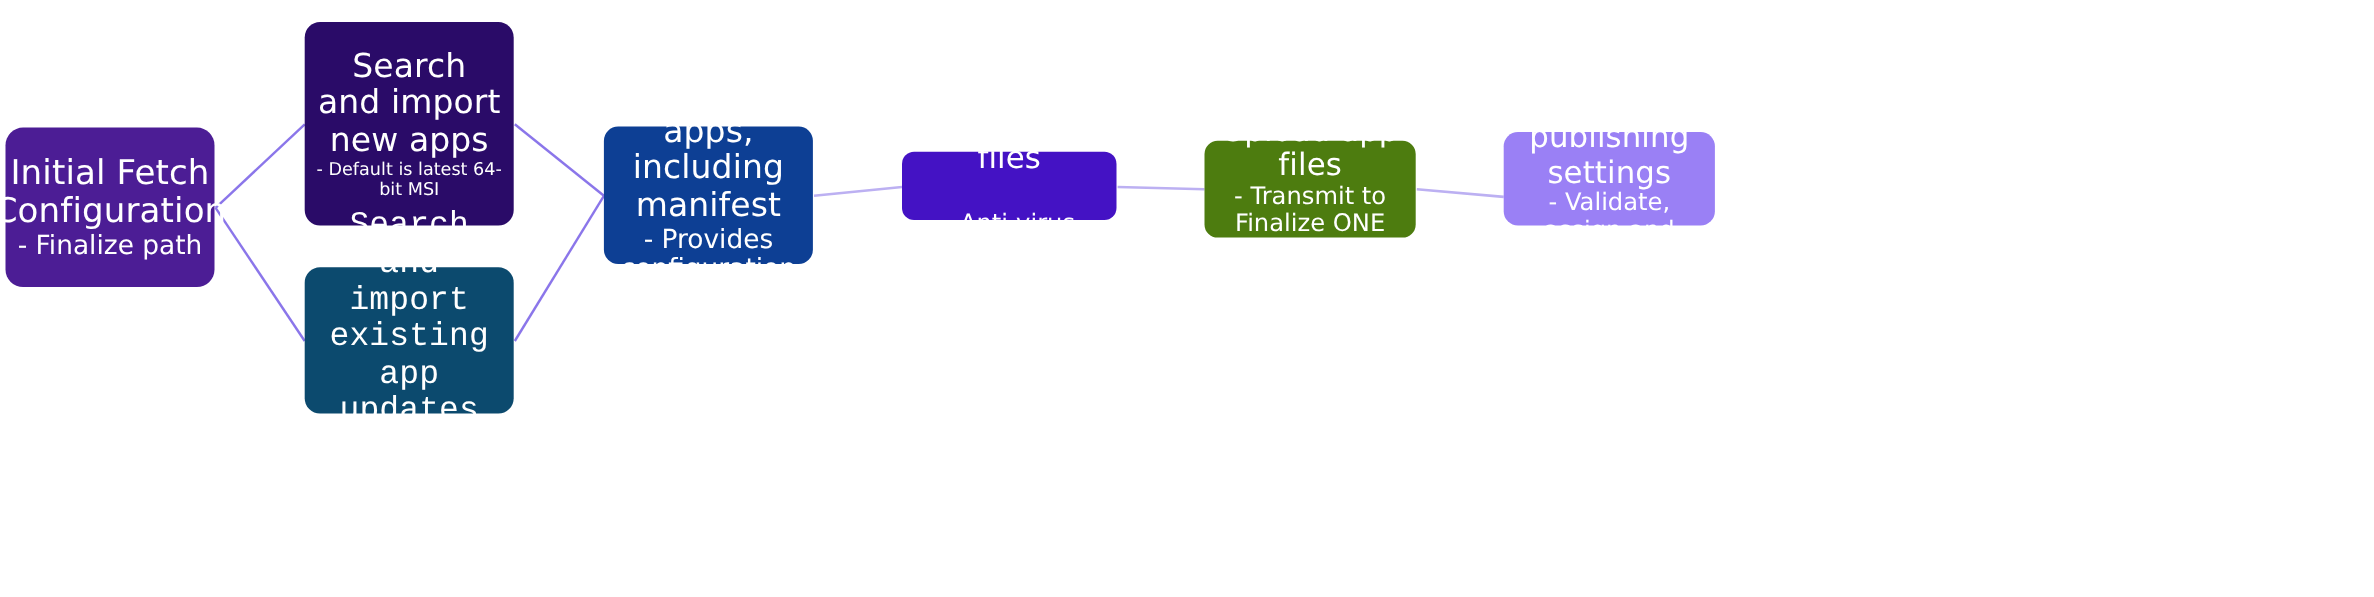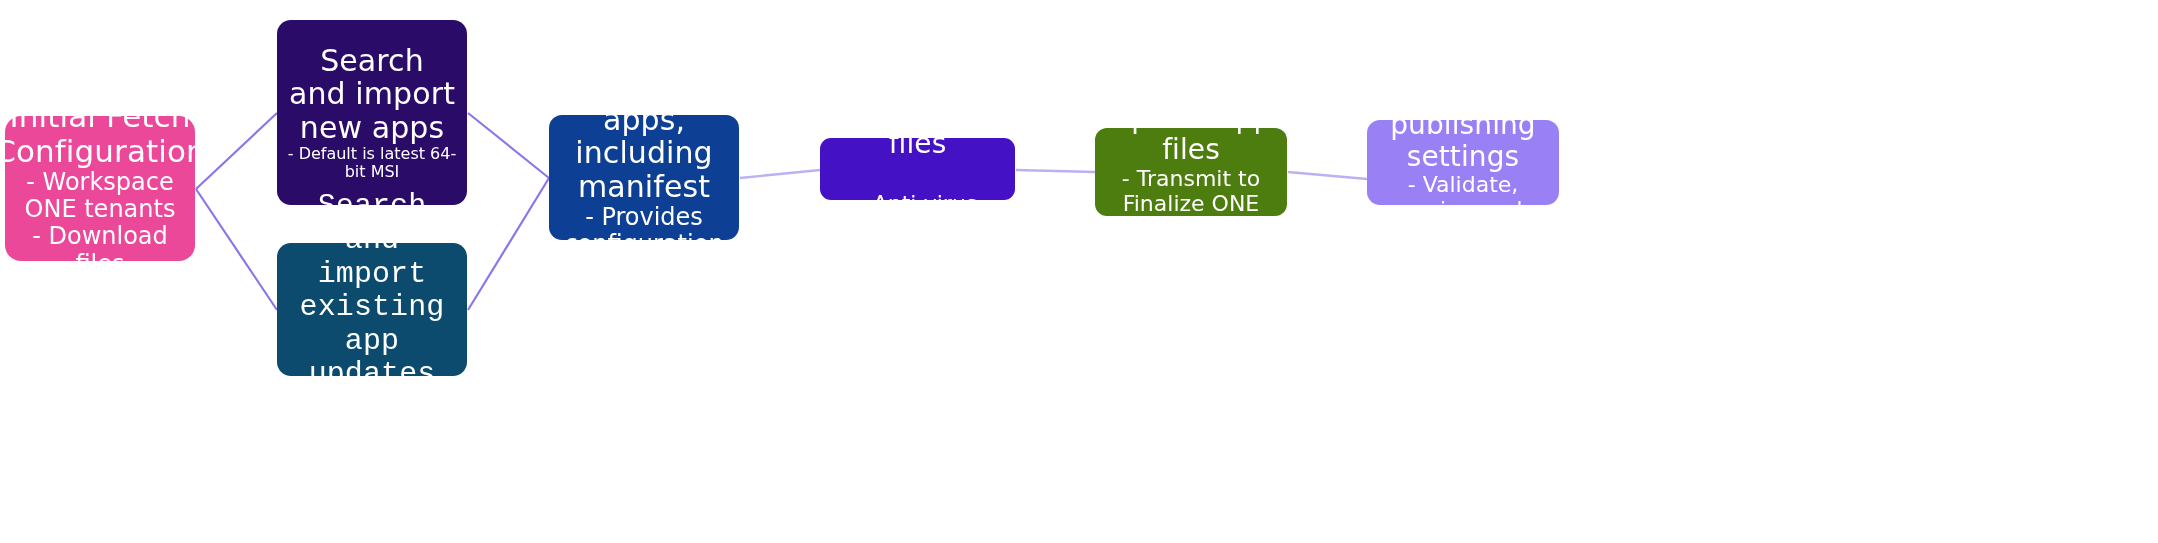--- a/index.html
+++ b/index.html
@@ -43,25 +43,24 @@
       <path d="M468,113 L549,178"></path>
       <path d="M468,310 L549,178"></path>
     </g>
     <g fill="none" stroke="#bcb0f2" stroke-width="2.4">
       <path d="M740,178 L820,170"></path>
       <path d="M1016,170 L1095,172"></path>
       <path d="M1288,172 L1367,179"></path>
     </g>
   </svg>
 
-  <div class="node n1" style="background: #ec4899;">
+  <div class="node n1" style="background: #4c1d95;">
     <div class="title">Initial Fetch Configuration</div>
     <div class="sub">
-      <div>- Workspace ONE tenants</div>
-      <div>- Download files</div>
+      <div>- Finalize path</div>
     </div>
   </div>
 
   <div class="node n2" style="background: rgb(42, 11, 104); align-items: flex-end;">
     <div class="title">Search and import new apps</div>
     <div class="sub">
       <div>- Default is latest 64-bit MSI</div>
     </div>
   </div>
 

